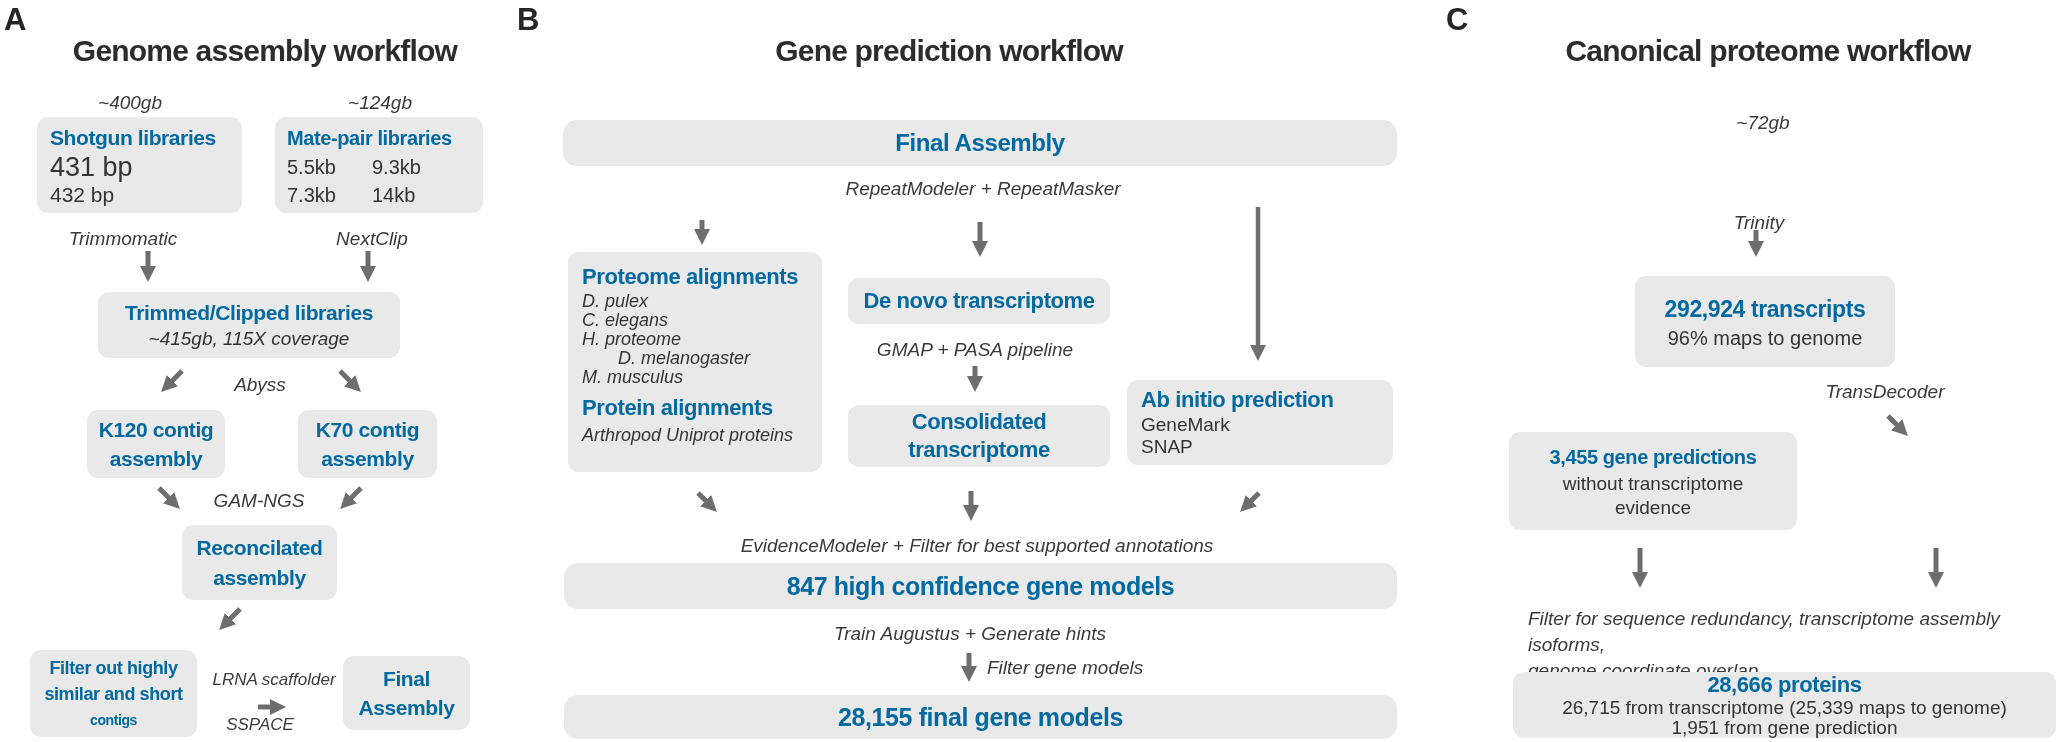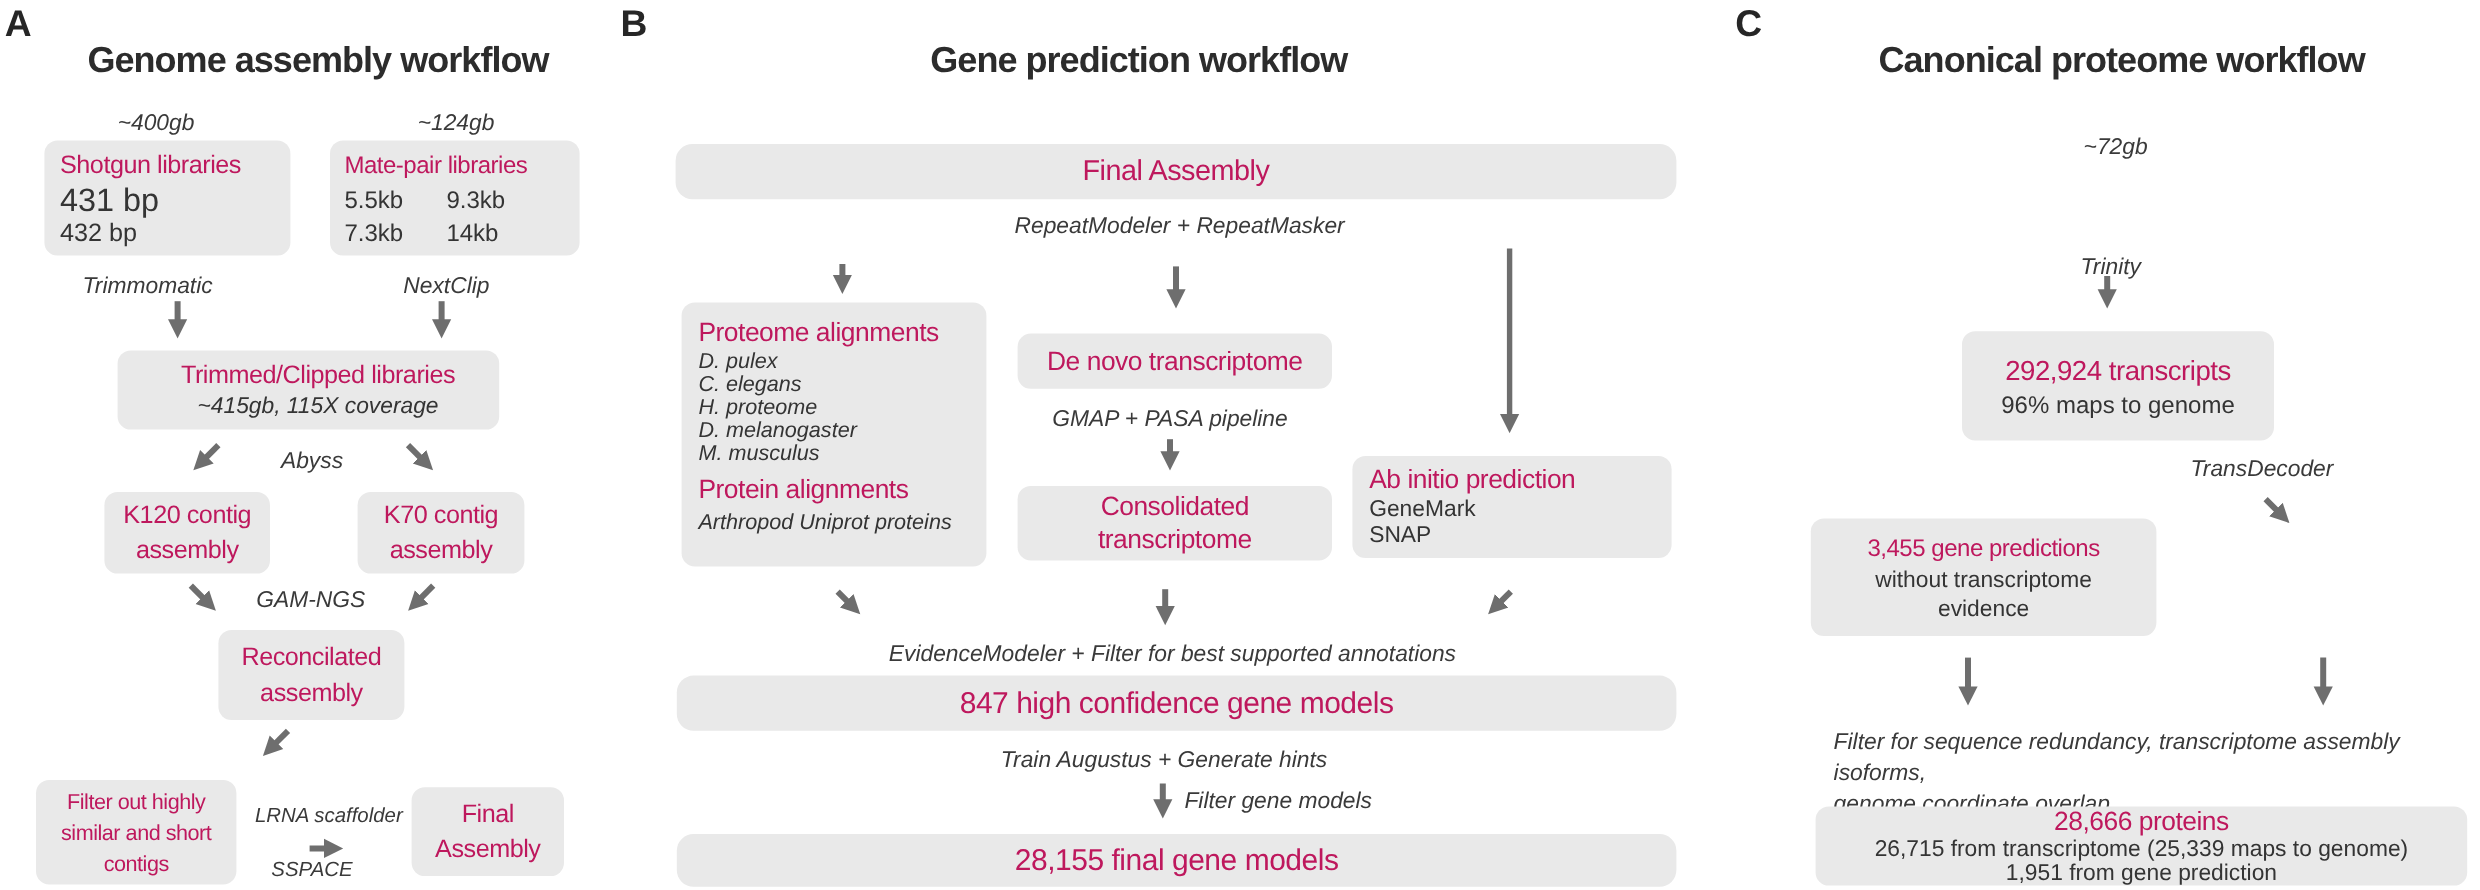--- a/index.html
+++ b/index.html
@@ -5,21 +5,21 @@
   html,body{margin:0;padding:0;background:#ffffff;}
   #canvas{position:relative;width:2067px;height:742px;background:#ffffff;overflow:hidden;
           font-family:"Liberation Sans","DejaVu Sans",sans-serif;color:#383838;}
   .panel-letter{position:absolute;font-size:31px;font-weight:bold;color:#262626;line-height:36px;}
   .panel-title{position:absolute;font-size:30px;font-weight:bold;color:#2c2c2c;text-align:center;
                letter-spacing:-0.8px;line-height:38px;white-space:nowrap;}
   .box{position:absolute;background:#e9e9e9;border-radius:11px;color:#343434;
        display:flex;flex-direction:column;justify-content:center;}
   .box.center{align-items:center;text-align:center;}
   .box.leftal{justify-content:flex-start;text-align:left;}
-  .bt{font-weight:normal;color:#be185d;letter-spacing:-0.4px;}
+  .bt{font-weight:bold;color:#0369a1;letter-spacing:-0.4px;}
   .tool{position:absolute;font-style:italic;font-size:19px;color:#3a3a3a;text-align:center;
         white-space:nowrap;line-height:22px;}
   .tool.leftal{text-align:left;white-space:normal;}
   .tool.small{font-size:17px;}
   .wide-label{font-size:25px;}
   .nowrap{white-space:nowrap;}
   svg.arrows{position:absolute;left:0;top:0;}
   svg.arrows line{stroke:#6e6e6e;stroke-width:5;}
   svg.arrows line.thin{stroke-width:4.5;}
 </style>
@@ -116,21 +116,21 @@
       <span style="display:inline-block;width:85px;">5.5kb</span><span>9.3kb</span>
     </div>
     <div style="font-size:20px;line-height:28px;">
       <span style="display:inline-block;width:85px;">7.3kb</span><span>14kb</span>
     </div>
   </div>
 
   <div class="tool" style="left:23px;top:228px;width:200px;">Trimmomatic</div>
   <div class="tool" style="left:272px;top:228px;width:200px;">NextClip</div>
 
-  <div class="box center" style="left:98px;top:292px;width:302px;height:66px;padding-left:16px;">
+  <div class="box center" style="left:98px;top:292px;width:302px;height:66px;">
     <div class="bt nowrap" style="font-size:21px;line-height:28px;">Trimmed/Clipped libraries</div>
     <div style="font-style:italic;font-size:19px;line-height:24px;">~415gb, 115X coverage</div>
   </div>
 
   <div class="tool" style="left:160px;top:374px;width:200px;">Abyss</div>
 
   <div class="box center" style="left:87px;top:410px;width:138px;height:68px;">
     <div class="bt" style="font-size:21px;line-height:29px;">K120 contig</div>
     <div class="bt" style="font-size:21px;line-height:29px;">assembly</div>
   </div>
@@ -142,21 +142,21 @@
   <div class="tool" style="left:159px;top:490px;width:200px;">GAM-NGS</div>
 
   <div class="box center" style="left:182px;top:525px;width:155px;height:75px;">
     <div class="bt" style="font-size:21px;line-height:30px;">Reconcilated</div>
     <div class="bt" style="font-size:21px;line-height:30px;">assembly</div>
   </div>
 
   <div class="box center" style="left:30px;top:650px;width:167px;height:87px;">
     <div class="bt" style="font-size:18px;line-height:26px;">Filter out highly</div>
     <div class="bt" style="font-size:18px;line-height:26px;">similar and short</div>
-    <div class="bt" style="font-size:18px;line-height:26px;">contigs</div>
+    <div class="bt" style="font-size:14px;line-height:26px;">contigs</div>
   </div>
 
   <div class="tool small" style="left:174px;top:669px;width:200px;">LRNA scaffolder</div>
   <div class="tool small" style="left:160px;top:714px;width:200px;">SSPACE</div>
 
   <div class="box center" style="left:343px;top:656px;width:127px;height:74px;">
     <div class="bt" style="font-size:21px;line-height:29px;">Final</div>
     <div class="bt" style="font-size:21px;line-height:29px;">Assembly</div>
   </div>
 
@@ -167,21 +167,21 @@
     <div class="bt" style="font-size:24px;">Final Assembly</div>
   </div>
 
   <div class="tool" style="left:783px;top:178px;width:400px;">RepeatModeler + RepeatMasker</div>
 
   <div class="box leftal" style="left:568px;top:252px;width:254px;height:220px;padding:9px 0 0 14px;box-sizing:border-box;">
     <div class="bt" style="font-size:22px;line-height:31px;white-space:nowrap;">Proteome alignments</div>
     <div style="font-style:italic;font-size:18px;line-height:19px;">D. pulex</div>
     <div style="font-style:italic;font-size:18px;line-height:19px;">C. elegans</div>
     <div style="font-style:italic;font-size:18px;line-height:19px;">H. proteome</div>
-    <div style="font-style:italic;font-size:18px;line-height:19px;">D. melanogaster</div>
+    <div style="font-style:italic;font-size:18px;line-height:19px;margin-left:36px;">D. melanogaster</div>
     <div style="font-style:italic;font-size:18px;line-height:19px;">M. musculus</div>
     <div class="bt" style="font-size:22px;line-height:30px;margin-top:6px;white-space:nowrap;">Protein alignments</div>
     <div style="font-style:italic;font-size:18px;line-height:24px;">Arthropod Uniprot proteins</div>
   </div>
 
   <div class="box center" style="left:848px;top:278px;width:262px;height:46px;">
     <div class="bt nowrap" style="font-size:22px;">De novo transcriptome</div>
   </div>
 
   <div class="tool" style="left:775px;top:339px;width:400px;">GMAP + PASA pipeline</div>

